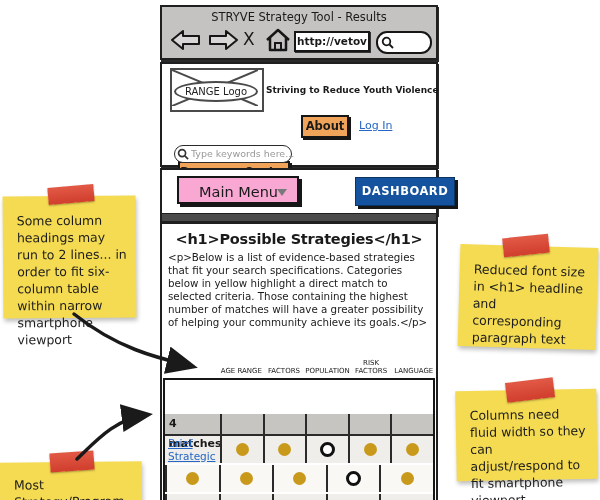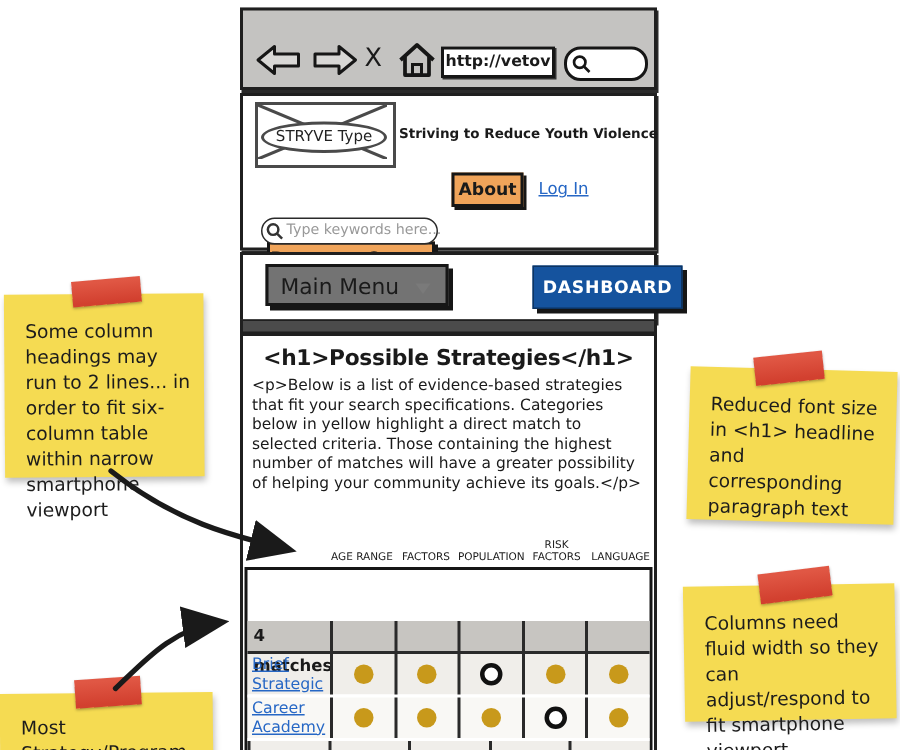--- a/index.html
+++ b/index.html
@@ -26,22 +26,22 @@
   .orange-btn{position:absolute;background:#f0a45a;border:2px solid #161616;box-shadow:2px 2px 0 #161616;
               font-size:11.5px;font-weight:bold;text-align:center;cursor:pointer;}
   #btn-resource{left:16px;top:61px;width:108px;height:19px;line-height:19px;margin-top:36px;}
   #btn-about{left:139px;top:51px;width:44px;height:19px;line-height:19px;}
   #link-login{position:absolute;left:197px;top:55px;font-size:11px;color:#2667c5;text-decoration:underline;cursor:pointer;}
   #head-search{position:absolute;left:12px;top:81px;width:116px;height:16px;border:1.5px solid #2a2a2a;border-radius:9px;background:#fff;}
   #head-search svg{position:absolute;left:2px;top:2px;}
   #head-search .ph{position:absolute;left:16px;top:2px;font-size:9.5px;color:#999;white-space:nowrap;}
 
   #menubar{left:160px;top:168px;width:274px;height:43px;}
-  #main-menu{position:absolute;left:15px;top:6px;width:122px;height:28px;background:#737373;border:2px solid #161616;
-             box-shadow:3px 3px 0 #161616;font-size:14.5px;line-height:28px;padding-left:8px;box-sizing:border-box;cursor:pointer;}
+  #main-menu{position:absolute;left:15px;top:6px;width:122px;height:28px;background:#f9a8d4;border:2px solid #161616;
+             box-shadow:3px 3px 0 #161616;font-size:14.5px;line-height:28px;padding-left:20px;box-sizing:border-box;cursor:pointer;}
   #menu-caret{position:absolute;right:10px;top:11px;width:0;height:0;border-left:5px solid transparent;
               border-right:5px solid transparent;border-top:7px solid #7a7a7a;}
   #btn-dashboard{position:absolute;left:153px;top:7px;width:98px;height:27px;background:#15539e;color:#fff;
                  border:1px solid #0c3463;box-shadow:3px 3px 0 #161616;font-size:11.5px;font-weight:bold;
                  text-align:center;line-height:27px;letter-spacing:.5px;cursor:pointer;margin-left:40px;}
   #divider-bar{position:absolute;left:160px;top:213px;width:274px;height:7px;background:#4b4b4b;
                border:2px solid #1f1f1f;border-top-width:1px;border-bottom-width:1px;}
 
   #content{left:160px;top:222px;width:274px;height:280px;border-bottom:none;box-shadow:none;}
   #h1-line{position:absolute;top:7px;left:0;width:100%;text-align:center;font-size:14.5px;font-weight:600;letter-spacing:-.2px;}
@@ -81,20 +81,21 @@
   #tape-4{left:506px;top:380px;width:48px;height:20px;transform:rotate(-7deg);}
 
   #arrow-layer{position:absolute;left:0;top:0;width:600px;height:500px;pointer-events:none;}
 </style>
 </head>
 <body>
 
 <div id="canvas">
 
   <div id="chrome" class="wirebox">
+    <div id="chrome-title">STRYVE Strategy Tool - Results</div>
     <svg class="chrome-icon" style="left:8px" width="32" height="23" viewBox="0 0 32 23">
       <polygon points="2,11 13,2 13,7 29,7 29,15 13,15 13,20" fill="#d8d7d5" stroke="#161616" stroke-width="2" stroke-linejoin="round"></polygon>
     </svg>
     <svg class="chrome-icon" style="left:45px" width="32" height="23" viewBox="0 0 32 23">
       <polygon points="30,11 19,2 19,7 3,7 3,15 19,15 19,20" fill="#d8d7d5" stroke="#161616" stroke-width="2" stroke-linejoin="round"></polygon>
     </svg>
     <div class="chrome-icon" style="left:81px;top:22px;font-size:17px;font-weight:500;">X</div>
     <svg class="chrome-icon" style="left:102px;top:20px" width="28" height="26" viewBox="0 0 28 26">
       <path d="M3,13 L14,3 L25,13" fill="none" stroke="#161616" stroke-width="2.5" stroke-linejoin="round"></path>
       <path d="M6,11 L6,23 L22,23 L22,11" fill="none" stroke="#161616" stroke-width="2.5" stroke-linejoin="round"></path>
@@ -108,21 +109,21 @@
       </svg>
     </div>
   </div>
 
   <div id="sitehead" class="wirebox">
     <div id="logo">
       <svg width="86" height="36" viewBox="0 0 86 36">
         <line x1="0" y1="0" x2="86" y2="36" stroke="#4a4a4a" stroke-width="2"></line>
         <line x1="86" y1="0" x2="0" y2="36" stroke="#4a4a4a" stroke-width="2"></line>
       </svg>
-      <div id="logo-oval">STRYVE Type</div>
+      <div id="logo-oval">RANGE Logo</div>
     </div>
     <div id="tagline">Striving to Reduce Youth Violence</div>
     <div id="btn-resource" class="orange-btn">Resource Center</div>
     <div id="btn-about" class="orange-btn">About</div>
     <a id="link-login">Log In</a>
     <div id="head-search">
       <svg width="12" height="12" viewBox="0 0 13 13">
         <circle cx="5.5" cy="5.5" r="3.8" fill="none" stroke="#333" stroke-width="1.8"></circle>
         <line x1="8.5" y1="8.5" x2="12" y2="12" stroke="#333" stroke-width="1.8"></line>
       </svg>
@@ -174,21 +175,20 @@
               <span class="dot-open"></span>
             </div>
             <div class="dotcell">
               <span class="dot-match"></span>
             </div>
             <div class="dotcell">
               <span class="dot-match"></span>
             </div>
           </div>
           <div class="trow alt">
-            <div class="namecell"><a class="slink">Career Academy</a></div>
             <div class="dotcell">
               <span class="dot-match"></span>
             </div>
             <div class="dotcell">
               <span class="dot-match"></span>
             </div>
             <div class="dotcell">
               <span class="dot-match"></span>
             </div>
             <div class="dotcell">

